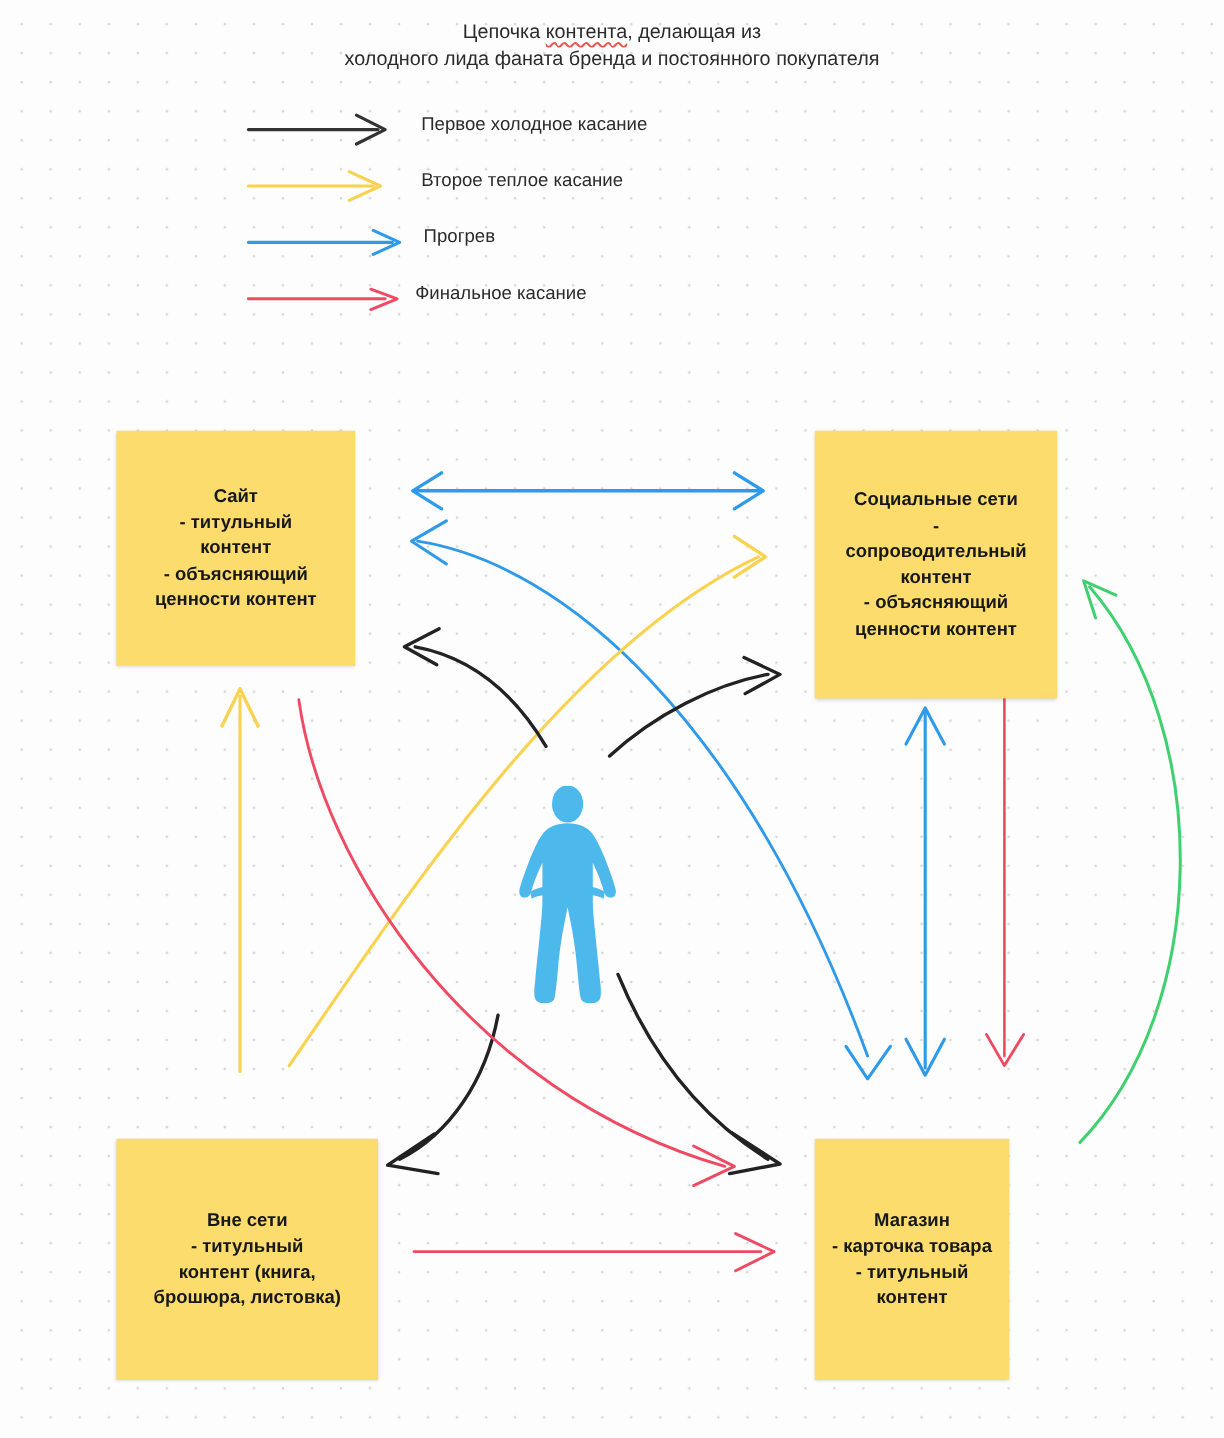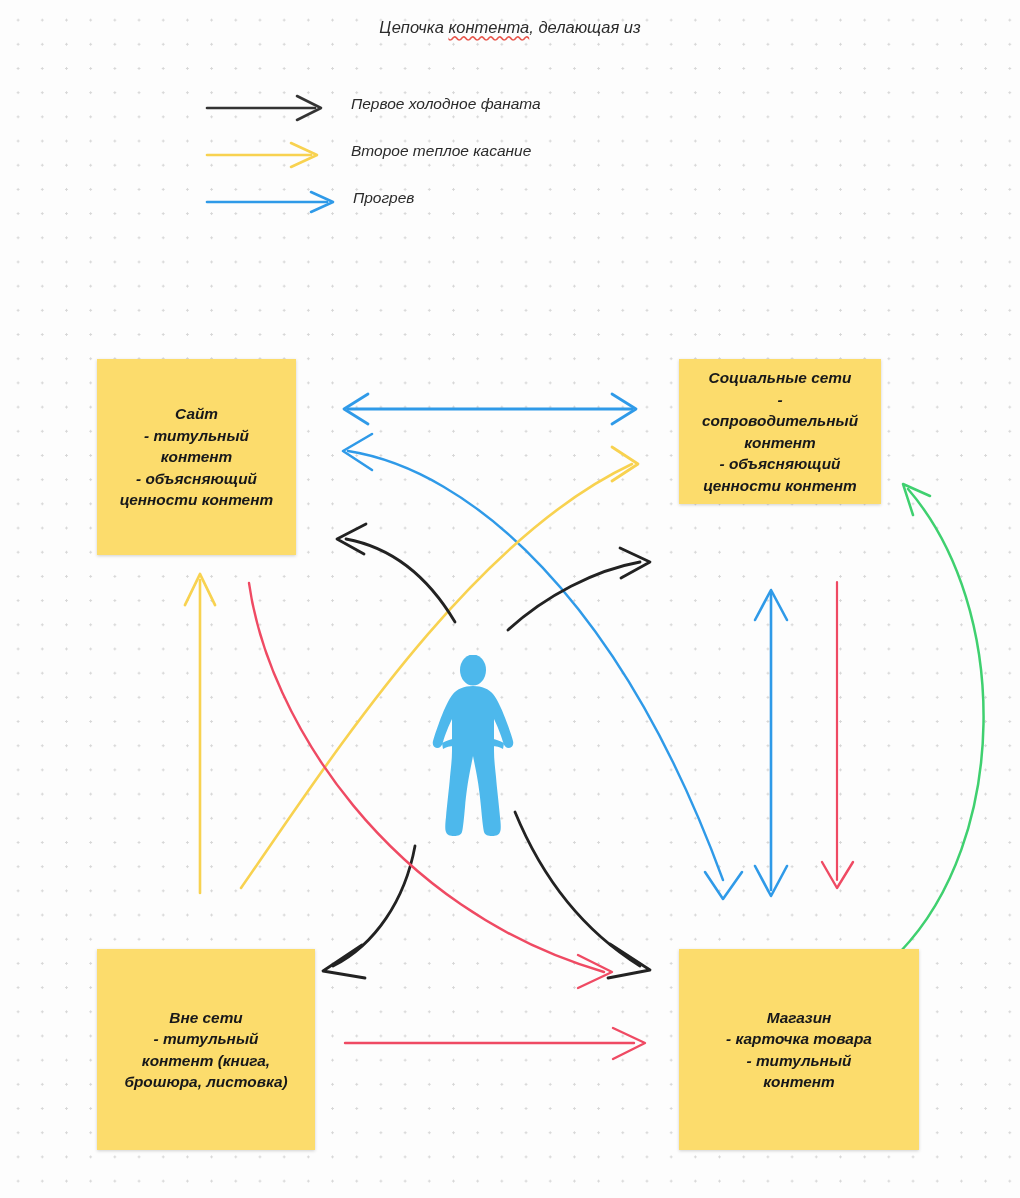--- a/index.html
+++ b/index.html
@@ -11,21 +11,20 @@
   #canvas {
     position: relative;
     width: 1020px;
     height: 1198px;
     overflow: hidden;
     background-color: #fdfdfd;
     background-image: radial-gradient(circle, #d7d7d7 1.2px, transparent 1.3px);
     background-size: 24.2px 24.2px;
     background-position: 6px 8px;
     font-family: "Liberation Sans", "DejaVu Sans", sans-serif;
-    font-style: italic;
   }
 
   
   #title {
     position: absolute;
     left: 0;
     top: 16px;
     width: 1020px;
     text-align: center;
     font-size: 16.5px;
@@ -86,66 +85,73 @@
     text-align: center;
     color: #17181a;
     font-weight: bold;
     font-size: 15.4px;
     line-height: 21.5px;
     white-space: pre-line;
     padding: 4px 2px;
     box-sizing: border-box;
   }
   #note-site      { left: 97px;  top: 359px;  width: 199px; height: 196px; }
-  #note-social    { left: 679px; top: 359px;  width: 202px; height: 145px; }
+  #note-social    { left: 679px; top: 359px;  width: 202px; height: 223px; }
   #note-offline   { left: 97px;  top: 949px;  width: 218px; height: 201px; }
-  #note-shop      { left: 679px; top: 949px;  width: 240px; height: 201px; }
+  #note-shop      { left: 679px; top: 949px;  width: 162px; height: 201px; }
 
   
   #person {
     position: absolute;
     left: 420px;
     top: 655px;
     width: 106px;
     height: 185px;
   }
 </style>
 </head>
 <body>
 
 <div id="canvas">
 
-  <div id="title"><span>Цепочка </span><span class="spell">контента</span><span>, делающая из</span><br></div>
+  <div id="title"><span>Цепочка </span><span class="spell">контента</span><span>, делающая из</span><br><span>холодного лида фаната бренда и постоянного покупателя</span></div>
 
   <div id="legend">
 
     <div class="legend-row">
       <svg class="legend-swatch" viewBox="0 0 135 30">
         <path d="M2,16 L110,16" stroke="#333333" stroke-width="2.6" fill="none" stroke-linecap="round"></path>
         <path d="M92,4 L116,16 L92,28" stroke="#333333" stroke-width="2.6" fill="none" stroke-linecap="round" stroke-linejoin="round"></path>
       </svg>
-      <span class="legend-label" style="left:146px">Первое холодное фаната</span>
+      <span class="legend-label" style="left:146px">Первое холодное касание</span>
     </div>
 
     <div class="legend-row">
       <svg class="legend-swatch" viewBox="0 0 135 30">
         <path d="M2,16 L106,16" stroke="#f8d250" stroke-width="2.6" fill="none" stroke-linecap="round"></path>
         <path d="M86,4 L112,16 L86,28" stroke="#f8d250" stroke-width="2.6" fill="none" stroke-linecap="round" stroke-linejoin="round"></path>
       </svg>
       <span class="legend-label" style="left:146px">Второе теплое касание</span>
     </div>
 
     <div class="legend-row">
       <svg class="legend-swatch" viewBox="0 0 135 30">
         <path d="M2,16 L122,16" stroke="#2f9ae8" stroke-width="2.6" fill="none" stroke-linecap="round"></path>
         <path d="M106,6 L128,16 L106,26" stroke="#2f9ae8" stroke-width="2.6" fill="none" stroke-linecap="round" stroke-linejoin="round"></path>
       </svg>
       <span class="legend-label" style="left:148px">Прогрев</span>
     </div>
 
+    <div class="legend-row">
+      <svg class="legend-swatch" viewBox="0 0 135 30">
+        <path d="M2,16 L116,16" stroke="#ef4a63" stroke-width="2.4" fill="none" stroke-linecap="round"></path>
+        <path d="M104,8 L126,16 L104,25" stroke="#ef4a63" stroke-width="2.4" fill="none" stroke-linecap="round" stroke-linejoin="round"></path>
+      </svg>
+      <span class="legend-label" style="left:141px">Финальное касание</span>
+    </div>
 
 
   </div>
 
   <svg id="arrows" viewBox="0 0 1020 1198">
 
     <g>
       <path d="M348,409 L632,409" stroke="#2f9ae8" stroke-width="2.8" fill="none" stroke-linecap="round"></path>
       <path d="M368,394 L344,409 L368,424" stroke="#2f9ae8" stroke-width="2.8" fill="none" stroke-linecap="round" stroke-linejoin="round"></path>
       <path d="M612,394 L636,409 L612,424" stroke="#2f9ae8" stroke-width="2.8" fill="none" stroke-linecap="round" stroke-linejoin="round"></path>

